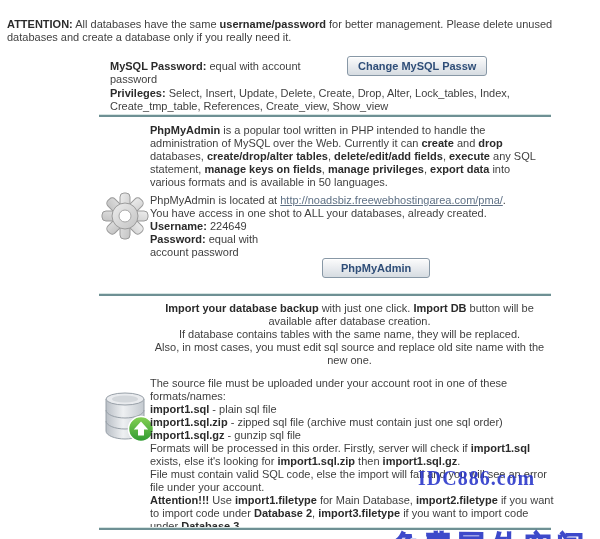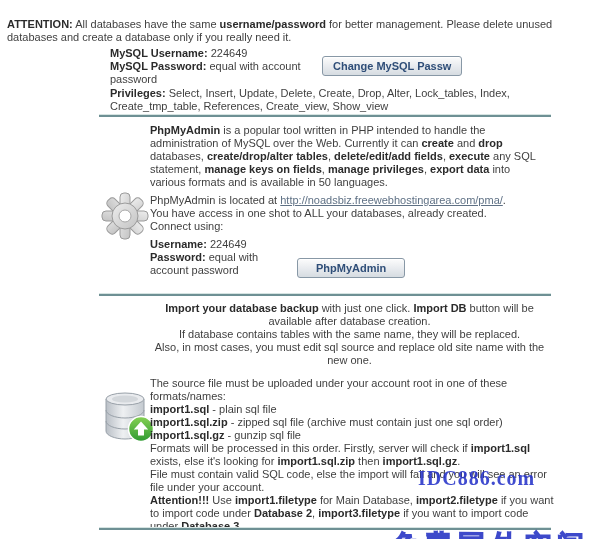--- a/index.html
+++ b/index.html
@@ -10,39 +10,39 @@
   .abs{position:absolute;}
   .bb{font-weight:bold;color:#2b2b2b;}
   .lnk{color:#5f7185;text-decoration:underline;cursor:pointer;}
   p{margin:0;}
   .gap{margin-bottom:5px;}
   .btn{
     font-family:"Liberation Sans",sans-serif;font-size:11px;font-weight:bold;color:#2f4e78;
     background:linear-gradient(#fcfcfc,#e7eaee 55%,#d6dce1);
     border:1px solid #8898a6;border-radius:3px;padding:3px 10px;cursor:pointer;
     box-shadow:inset 0 1px 0 rgba(255,255,255,.9);
+    margin-left:25px;
   }
   .divider{height:2px;background:#6e9094;border-top:1px solid #d6e4e2;}
   .wm-site{
     font-family:"Liberation Serif",serif;font-weight:bold;font-size:20px;line-height:27px;
     color:#2633c9;opacity:.88;letter-spacing:1px;
   }
   .wm-cn{
     font-family:"Liberation Sans",sans-serif;font-weight:bold;font-size:27px;line-height:30px;
     color:transparent;-webkit-text-stroke:1.3px #2936c5;letter-spacing:6px;opacity:.9;margin-top:40px;
   }
 </style>
 </head>
 <body>
 
 <div class="page">
 
   <p class="abs" style="left:7px;top:18px;width:587px;"><span class="bb">ATTENTION:</span><span> All databases have the same </span><span class="bb">username/password</span><span> for better management. Please delete unused databases and create a database only if you really need it.</span></p>
 
-  <p class="abs" style="left:110px;top:47px;width:300px;"><span class="bb">MySQL Username:</span><span> 224649</span></p>
   <p class="abs" style="left:110px;top:60px;width:213px;"><span class="bb">MySQL Password:</span><span> equal with account password</span></p>
   <button class="btn abs" style="left:322px;top:56px;">Change MySQL Passw</button>
   <p class="abs" style="left:110px;top:87px;width:403px;"><span class="bb">Privileges:</span><span> Select, Insert, Update, Delete, Create, Drop, Alter, Lock_tables, Index, Create_tmp_table, References, Create_view, Show_view</span></p>
 
   <div class="divider abs" style="left:99px;top:114px;width:452px;"></div>
 
   <span class="abs" style="left:101px;top:191px;">
     <svg width="48" height="50" viewBox="0 0 48 48">
       <defs>
         <linearGradient id="gm" x1="0" y1="0" x2="1" y2="1">
@@ -58,21 +58,20 @@
         <circle cx="24" cy="24" r="13"></circle>
       </g>
       <circle cx="24" cy="24" r="6" fill="#ffffff" stroke="#a7a7a7"></circle>
     </svg>
   </span>
 
   <div class="abs" style="left:150px;top:124px;width:393px;">
     <p class="gap"><span class="bb">PhpMyAdmin</span><span> is a popular tool written in PHP intended to handle the administration of MySQL over the Web. Currently it can </span><span class="bb">create</span><span> and </span><span class="bb">drop</span><span> databases, </span><span class="bb">create/drop/alter tables</span><span>, </span><span class="bb">delete/edit/add fields</span><span>, </span><span class="bb">execute</span><span> any SQL statement, </span><span class="bb">manage keys on fields</span><span>, </span><span class="bb">manage privileges</span><span>, </span><span class="bb">export data</span><span> into various formats and is available in 50 languages.</span></p>
     <p><span>PhpMyAdmin is located at </span><a href="#" class="lnk">http://noadsbiz.freewebhostingarea.com/pma/</a><span>.</span></p>
     <p><span>You have access in one shot to ALL your databases, already created.</span></p>
-    <p class="gap"><span>Connect using:</span></p>
     <p><span class="bb">Username:</span><span> 224649</span></p>
     <p style="width:148px;"><span class="bb">Password:</span><span> equal with account password</span></p>
   </div>
   <button class="btn abs" style="left:297px;top:258px;padding:3px 18px;">PhpMyAdmin</button>
 
   <div class="divider abs" style="left:99px;top:293px;width:452px;"></div>
 
   <div class="abs" style="left:150px;top:302px;width:399px;text-align:center;">
     <p><span class="bb">Import your database backup</span><span> with just one click. </span><span class="bb">Import DB</span><span> button will be available after database creation.</span></p>
     <p><span>If database contains tables with the same name, they will be replaced.</span></p>

